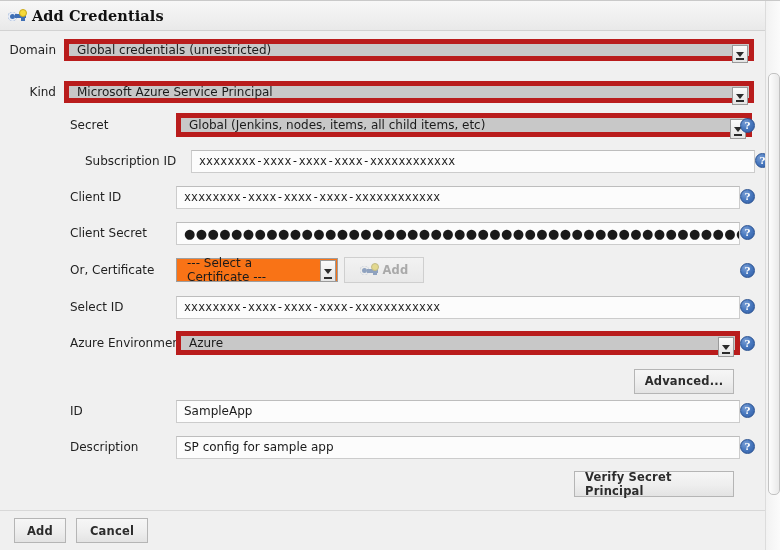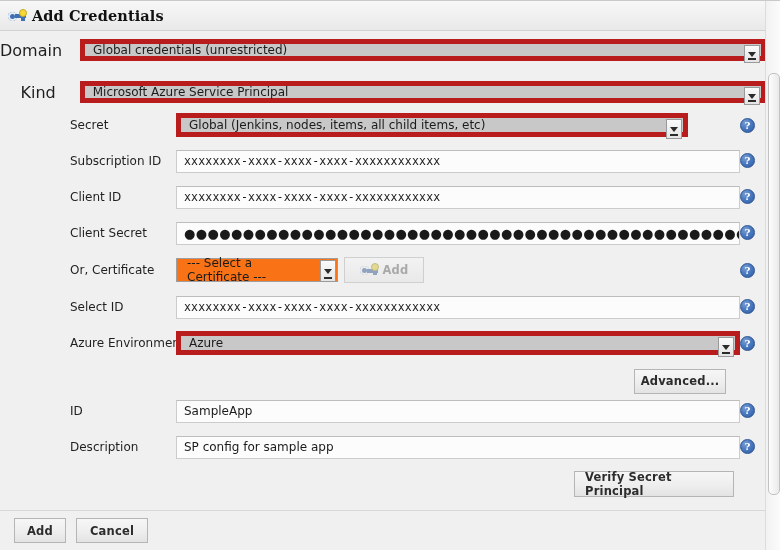--- a/index.html
+++ b/index.html
@@ -72,22 +72,22 @@
     position: absolute;
     left: 0;
     width: 766px;
     height: 26px;
     display: flex;
     align-items: center;
   }
   .outer-label {
     width: 56px;
     text-align: right;
-    padding-right: 24px;
-    font-size: 16px;
+    padding-right: 8px;
+    font-size: 12px;
     color: #1f1f1f;
   }
   .select-box {
     position: relative;
     box-sizing: border-box;
     height: 22px;
     background: #c8c8c8;
     border: 5px solid #b91c1c;
     display: flex;
     align-items: center;
@@ -286,31 +286,31 @@
         <span class="tri-down"></span>
           <span class="tri-under"></span>
       </span>
     </div>
   </div>
 
   <div class="inner">
 
     <div class="row" style="top:12px; height:24px;">
       <div class="f-label">Secret</div>
-      <div class="f-control select-box" style="left:176px; width:512px; height:24px;">
+      <div class="f-control select-box" style="left:176px; width:576px; height:24px;">
         <span>Global (Jenkins, nodes, items, all child items, etc)</span>
         <span class="select-arrow" style="height:20px;">
           <span class="tri-down"></span>
             <span class="tri-under"></span>
         </span>
       </div>
       <div class="help-icon" style="left:740px; top:5px;">?</div>
     </div>
 
-    <div class="row" style="top:48px; height:24px;">
+    <div class="row" style="top:48px; height:24px;margin-left:15px;">
       <div class="f-label">Subscription ID</div>
       <div class="f-control text-input mono" style="left:176px; width:564px;">xxxxxxxx-xxxx-xxxx-xxxx-xxxxxxxxxxxx</div>
       <div class="help-icon" style="left:740px; top:4px;">?</div>
     </div>
 
     <div class="row" style="top:84px; height:24px;">
       <div class="f-label">Client ID</div>
       <div class="f-control text-input mono" style="left:176px; width:564px;">xxxxxxxx-xxxx-xxxx-xxxx-xxxxxxxxxxxx</div>
       <div class="help-icon" style="left:740px; top:4px;">?</div>
     </div>
@@ -354,21 +354,21 @@
         <span>Azure</span>
         <span class="select-arrow" style="height:20px;">
           <span class="tri-down"></span>
             <span class="tri-under"></span>
         </span>
       </div>
       <div class="help-icon" style="left:740px; top:5px;">?</div>
     </div>
 
     <div class="row" style="top:267px; height:26px;">
-      <div class="btn" style="position:absolute; left:634px; width:92px; height:25px;">Advanced...</div>
+      <div class="btn" style="position:absolute; left:634px; width:100px; height:25px;">Advanced...</div>
     </div>
 
     <div class="row" style="top:298px; height:24px;">
       <div class="f-label">ID</div>
       <div class="f-control text-input" style="left:176px; width:564px;">SampleApp</div>
       <div class="help-icon" style="left:740px; top:4px;">?</div>
     </div>
 
     <div class="row" style="top:334px; height:24px;">
       <div class="f-label">Description</div>

